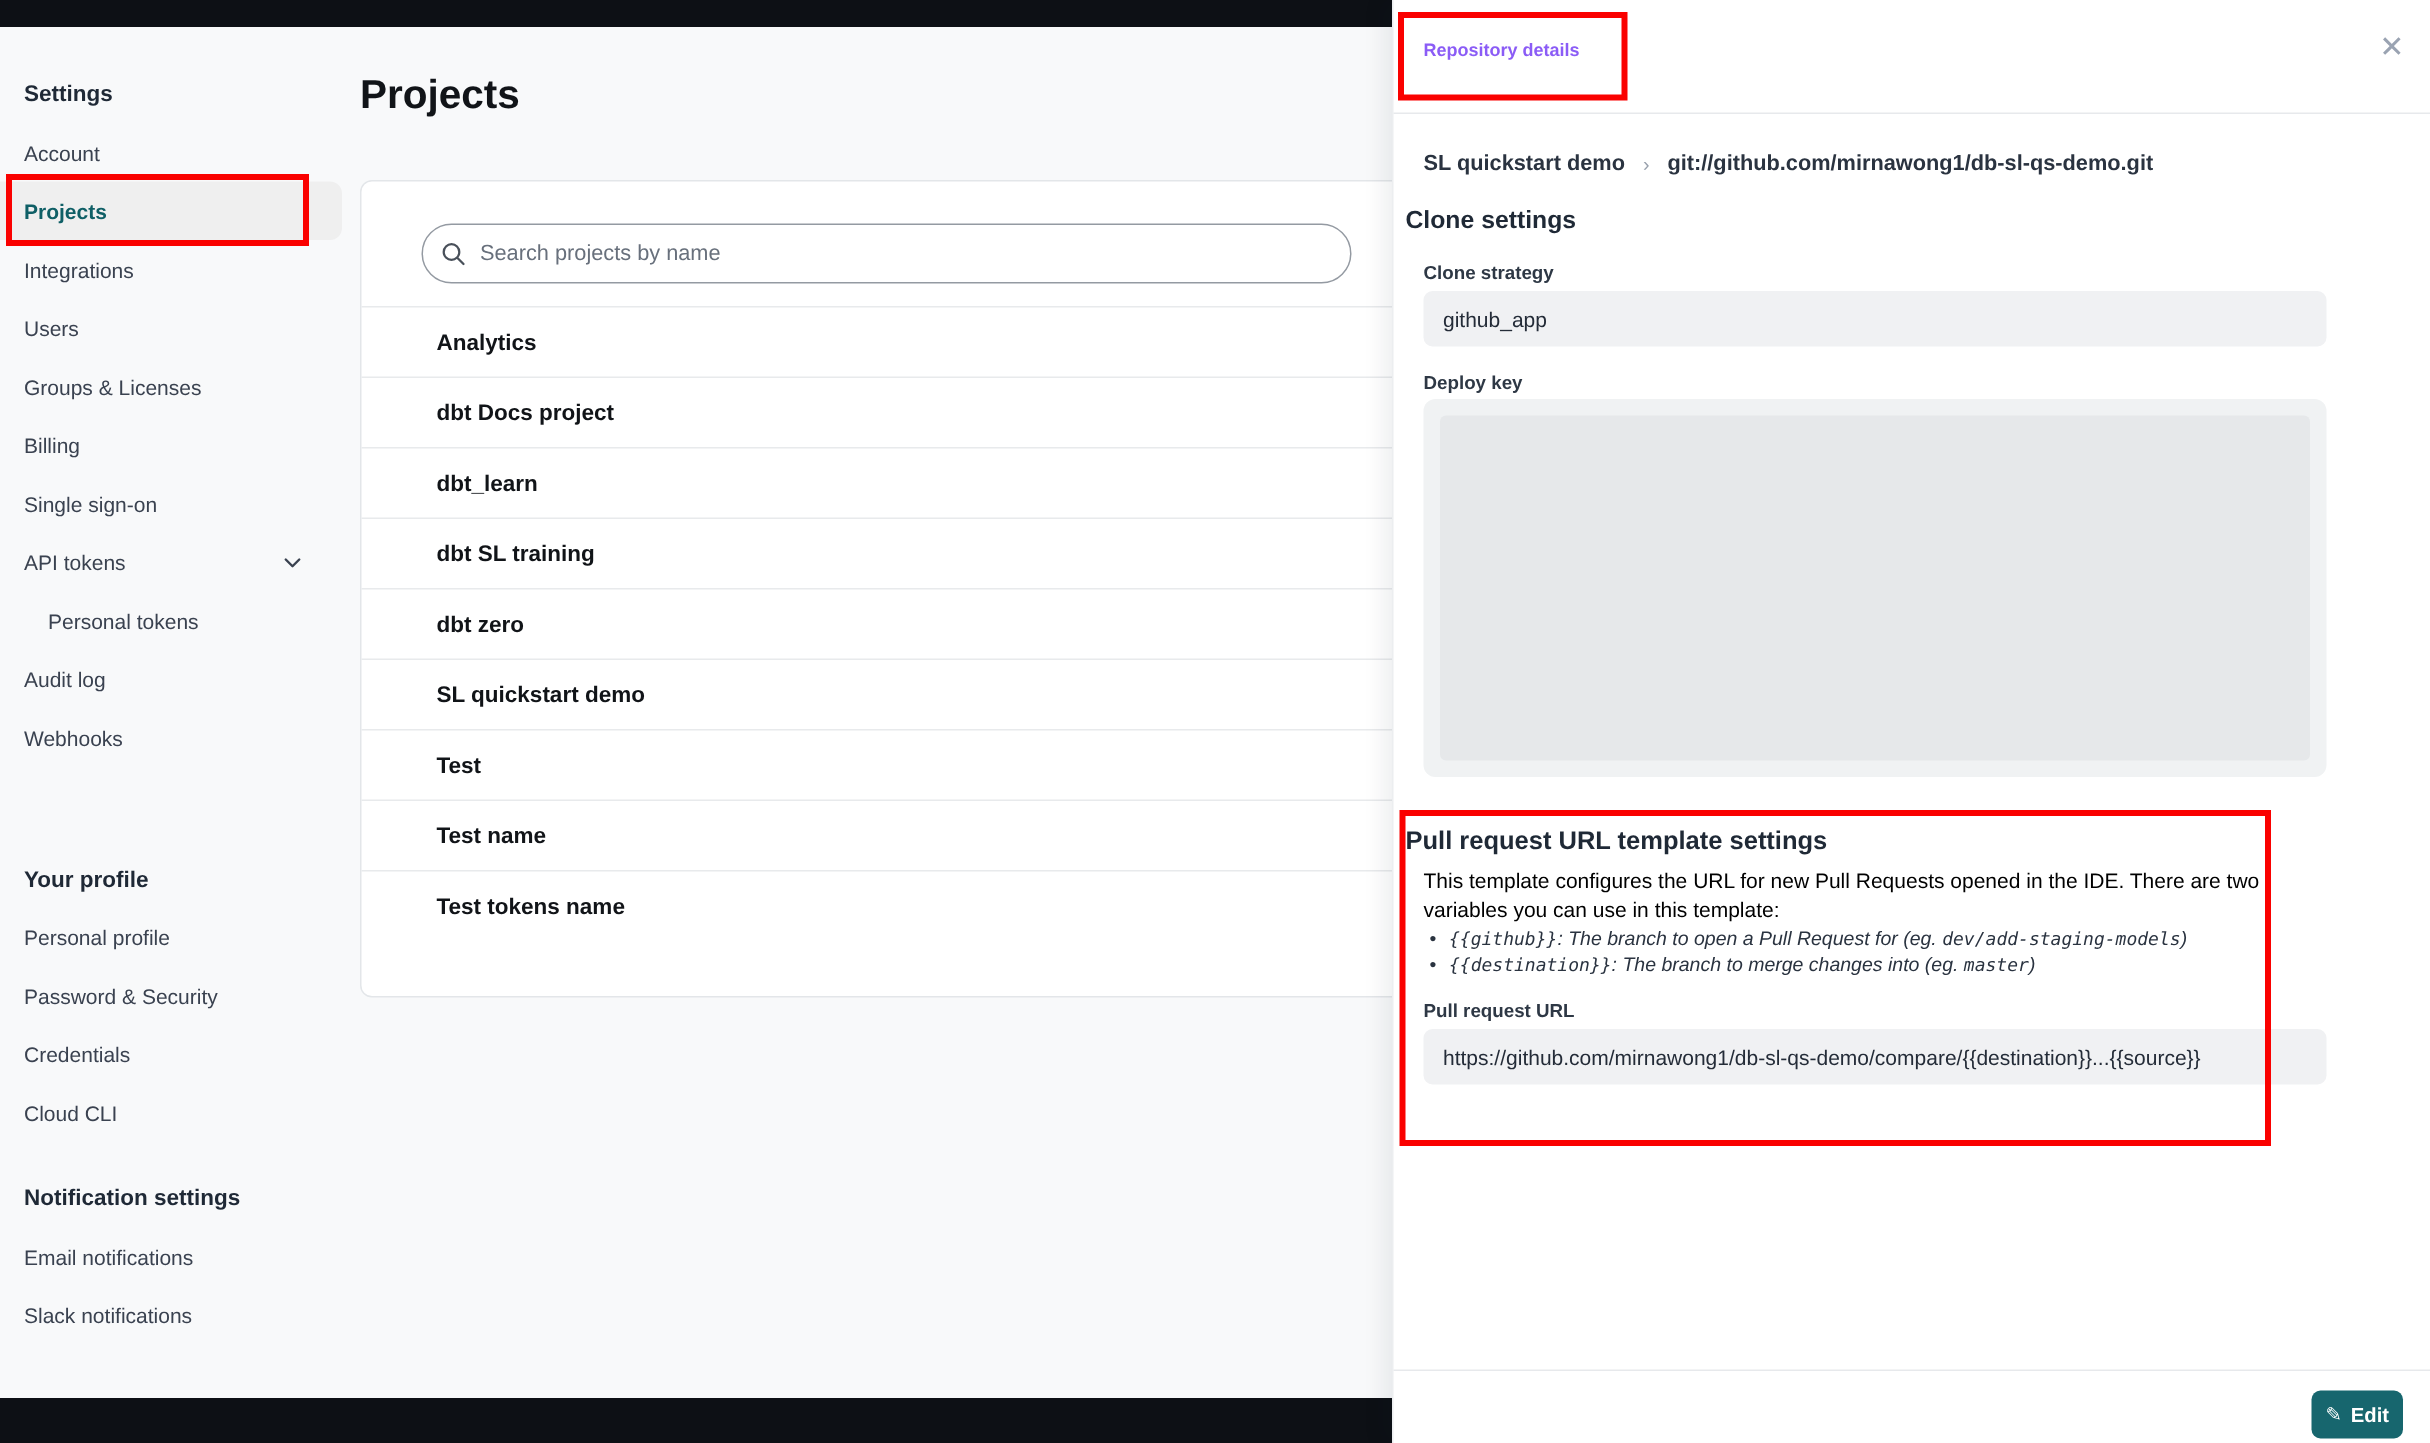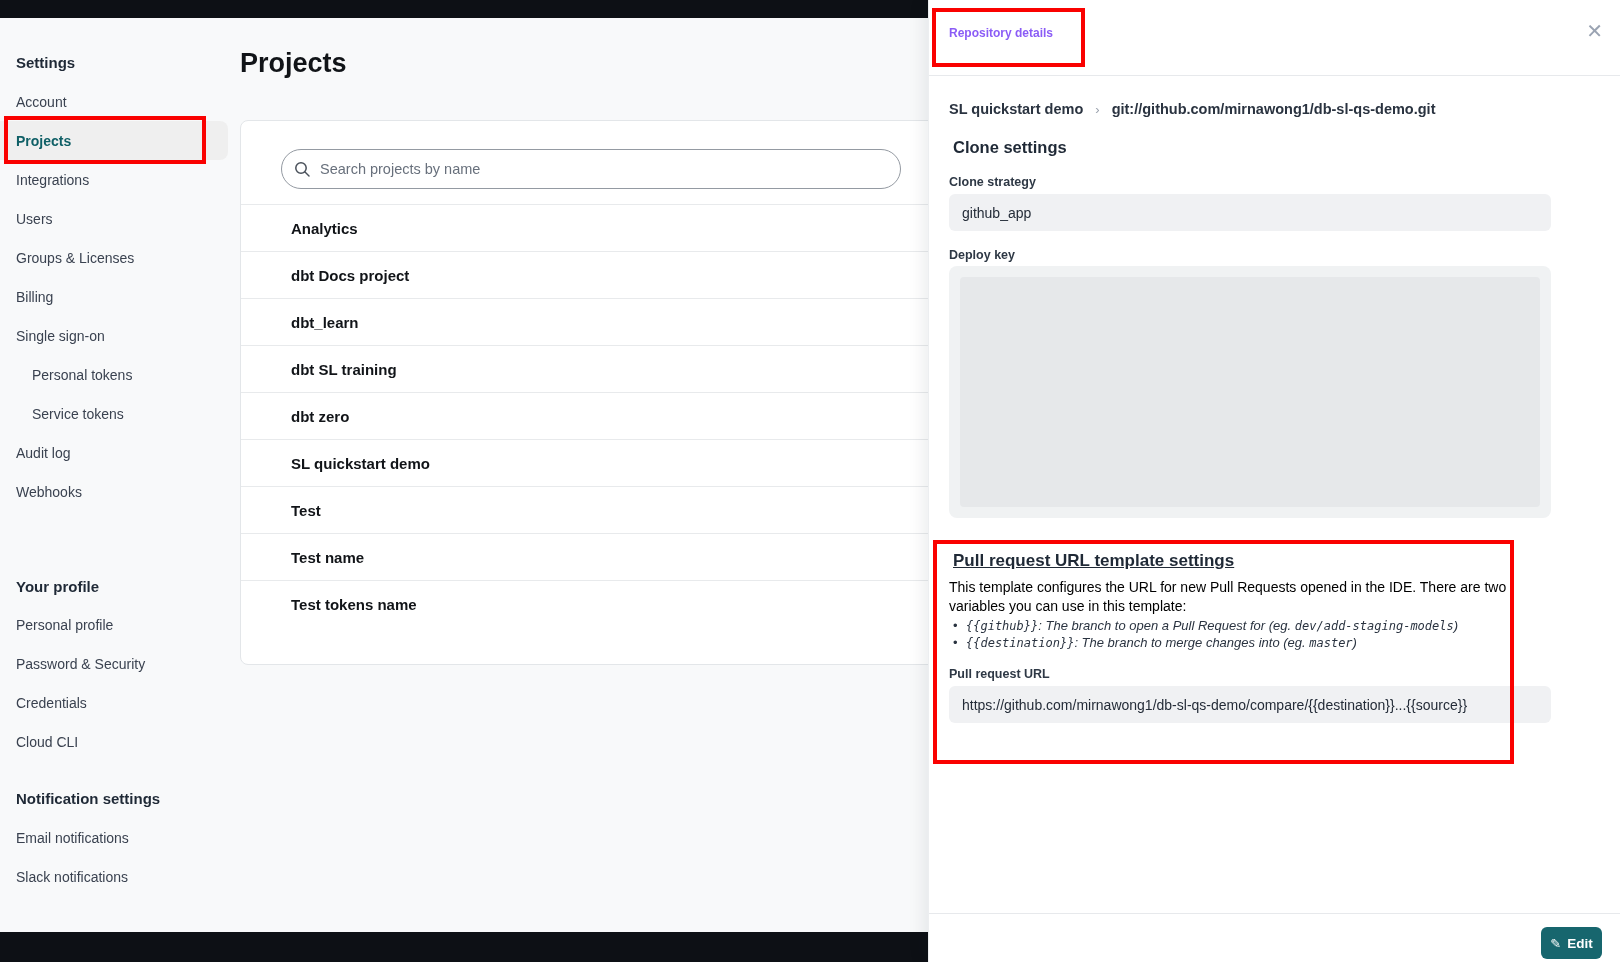--- a/index.html
+++ b/index.html
@@ -41,21 +41,21 @@
            border-left:1px solid #eceef0; box-shadow:-6px 0 14px rgba(15,23,42,0.07); }
   .panel-title { position:absolute; left:20px; top:26px; font-size:12px; font-weight:700; color:#8b5cf6; }
   .close-x { position:absolute; right:17px; top:21px; font-size:20px; color:#9aa3b2; cursor:pointer;
              line-height:1; font-family:"DejaVu Sans",sans-serif; }
   .panel-header-line { position:absolute; left:0; top:75px; width:692px; border-top:1px solid #e7e9ec; }
 
   .breadcrumb { position:absolute; left:20px; top:101px; display:flex; align-items:center;
                 font-size:14.5px; font-weight:700; color:#2a3340; }
   .breadcrumb .sep { margin:0 12px; color:#99a1ad; font-weight:400; font-size:13px; }
 
-  .sect-heading { position:absolute; left:24px; font-size:16.5px; font-weight:700; color:#1f2936; }
+  .sect-heading { position:absolute; left:8px; font-size:16.5px; font-weight:700; color:#1f2936; }
   .field-label { position:absolute; left:20px; font-size:12.5px; font-weight:700; color:#2e3845; }
   .gray-value { position:absolute; left:20px; width:602px; height:37px; background:#f0f1f3;
                 border-radius:6px; display:flex; align-items:center; padding-left:13px;
                 font-size:14px; color:#242c38; }
   .deploy-outer { position:absolute; left:20px; top:266px; width:602px; height:252px;
                   background:#f0f2f3; border-radius:8px; padding:11px; }
   .deploy-inner { width:100%; height:100%; background:#e6e8ea; border-radius:4px; }
 
   .pr-desc { position:absolute; left:20px; top:578px; width:600px; font-size:14px;
              line-height:19px; color:#000000; }
@@ -104,25 +104,30 @@
         </div>
       <div class="nav-item">
         <span>Groups &amp; Licenses</span>
         </div>
       <div class="nav-item">
         <span>Billing</span>
         </div>
       <div class="nav-item">
         <span>Single sign-on</span>
         </div>
+      <div class="nav-item">
+        <span>API tokens</span>
+        <span class="chev">
+          <svg width="14" height="14" viewBox="0 0 14 14">
+              <path d="M2.5 5l4.5 4.5L11.5 5" fill="none" stroke="#3a4250" stroke-width="1.6" stroke-linecap="round" stroke-linejoin="round"></path>
+            </svg>
+        </span>
+        </div>
       <div class="nav-item sub">
         <span>Personal tokens</span>
-        </div>
-      <div class="nav-item sub">
-        <span>Service tokens</span>
         </div>
       <div class="nav-item">
         <span>Audit log</span>
         </div>
       <div class="nav-item">
         <span>Webhooks</span>
         </div>
     </nav>
 
     <div class="side-heading" style="top:578px;">Your profile</div>
@@ -209,21 +214,21 @@
     <div class="field-label" style="top:175px;">Clone strategy</div>
     <div class="gray-value" style="top:194px;">
       <span>github_app</span>
     </div>
 
     <div class="field-label" style="top:248px;">Deploy key</div>
     <div class="deploy-outer">
       <div class="deploy-inner"></div>
     </div>
 
-    <div class="sect-heading" style="top:551px; font-size:17px;text-decoration:underline;">Pull request URL template settings</div>
+    <div class="sect-heading" style="top:551px; font-size:17px;">Pull request URL template settings</div>
     <p class="pr-desc">This template configures the URL for new Pull Requests opened in the IDE. There are two variables you can use in this template:</p>
 
     <div class="bullets">
       <div class="bullet">
         <code>{{github}}</code><span>: The branch to open a Pull Request for (eg. </span><code>dev/add-staging-models</code><span>)</span>
       </div>
       <div class="bullet">
         <code>{{destination}}</code><span>: The branch to merge changes into (eg. </span><code>master</code><span>)</span>
       </div>
     </div>

